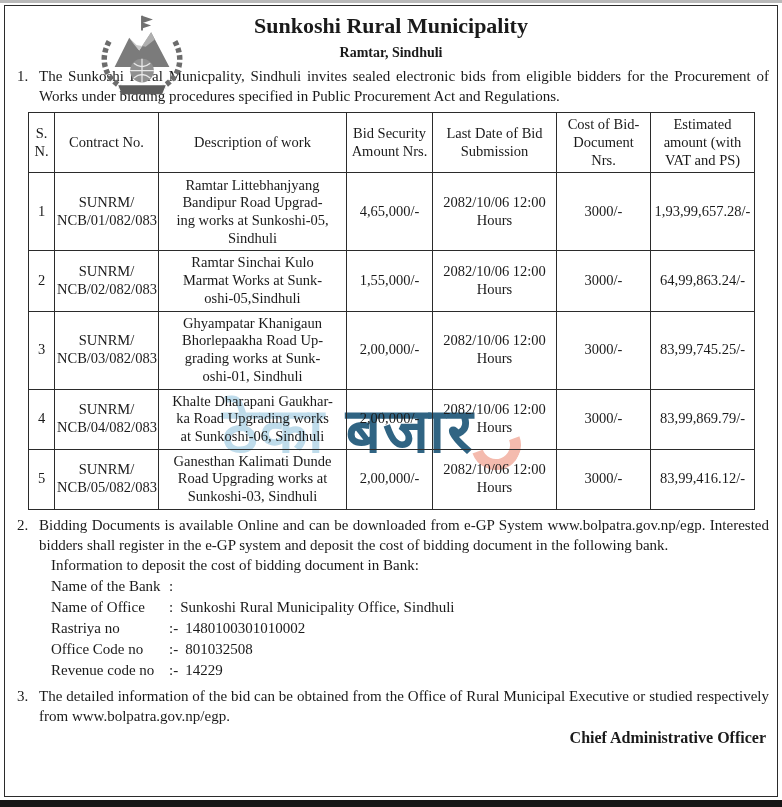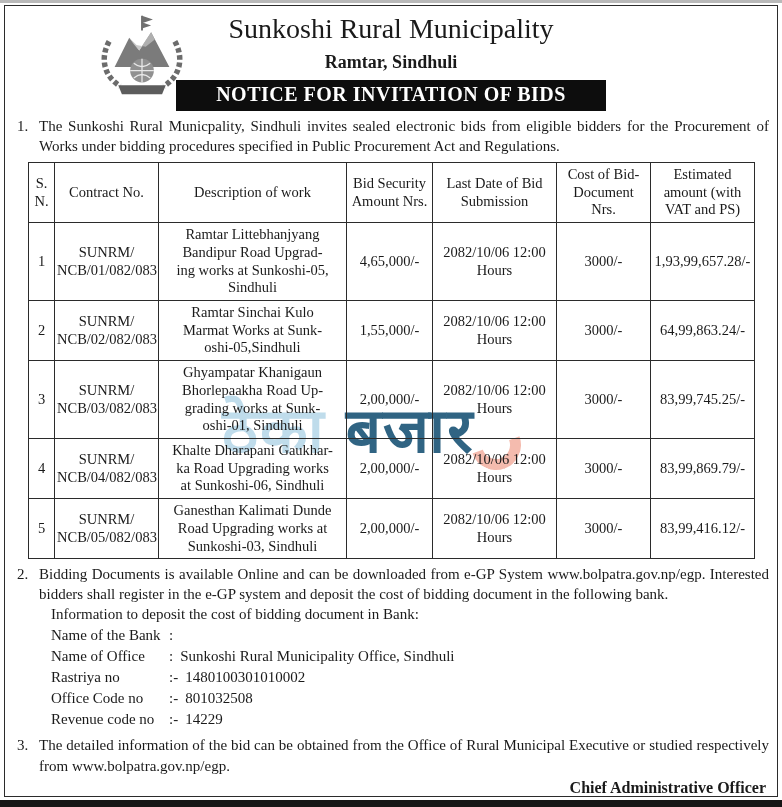--- a/index.html
+++ b/index.html
@@ -26,22 +26,22 @@
   .wm-swoosh {
     display:inline-block; width:50px; height:50px; box-sizing:border-box;
     border:11px solid #f3b0a1; border-radius:50%;
     border-left-color:transparent; border-bottom-color:transparent;
     transform:rotate(115deg); vertical-align:-18px; margin-left:-4px;
   }
 
   
   .logo { position:absolute; left:84px; top:8px; width:92px; height:84px; }
   .head-text { text-align:center; padding-top:8px; }
-  .muni-title { font-size:28px; font-weight:normal; line-height:1.1; }
-  .muni-addr  { font-size:18px; font-weight:bold; margin-top:7px; }
+  .muni-title { font-size:22px; font-weight:bold; line-height:1.1; }
+  .muni-addr  { font-size:14px; font-weight:bold; margin-top:7px; }
   .muni-date  { font-size:15.5px; font-weight:bold; margin-top:7px; }
   .banner {
     width:430px; margin:7px auto 0 auto; background:#0d0d0d; color:#ffffff;
     text-align:center; font-weight:bold; font-size:20px; padding:3px 0 5px 0;
     letter-spacing:0.5px;
   }
 
   
   .item { display:flex; margin-top:5px; font-size:15px; line-height:1.34; }
   .item-num { flex:none; width:27px; padding-left:5px; box-sizing:border-box; }
@@ -90,21 +90,20 @@
     <circle cx="50" cy="62" r="13" fill="#909090"></circle>
     <path d="M37,62 h26 M50,49 v26 M41,54 c6,5 12,5 18,0 M41,70 c6,-5 12,-5 18,0" stroke="#e8e8e8" stroke-width="1.4" fill="none"></path>
     <path d="M24,78 L76,78 L72,88 L28,88 Z" fill="#5d5d5d"></path>
   </svg>
 
   <div class="head-text">
     <div class="muni-title">Sunkoshi Rural Municipality</div>
     <div class="muni-addr">Ramtar, Sindhuli</div>
   </div>
 
-  <div class="banner">NOTICE FOR INVITATION OF BIDS</div>
 
   <div class="item">
     <div class="item-num">1.</div>
     <div class="item-text">The Sunkoshi Rural Municpality, Sindhuli invites sealed electronic bids from eligible bidders for the Procurement of Works under bidding procedures specified in Public Procurement Act and Regulations.</div>
   </div>
 
   <table class="bids">
     <colgroup>
       <col style="width:26px">
         <col style="width:104px">

